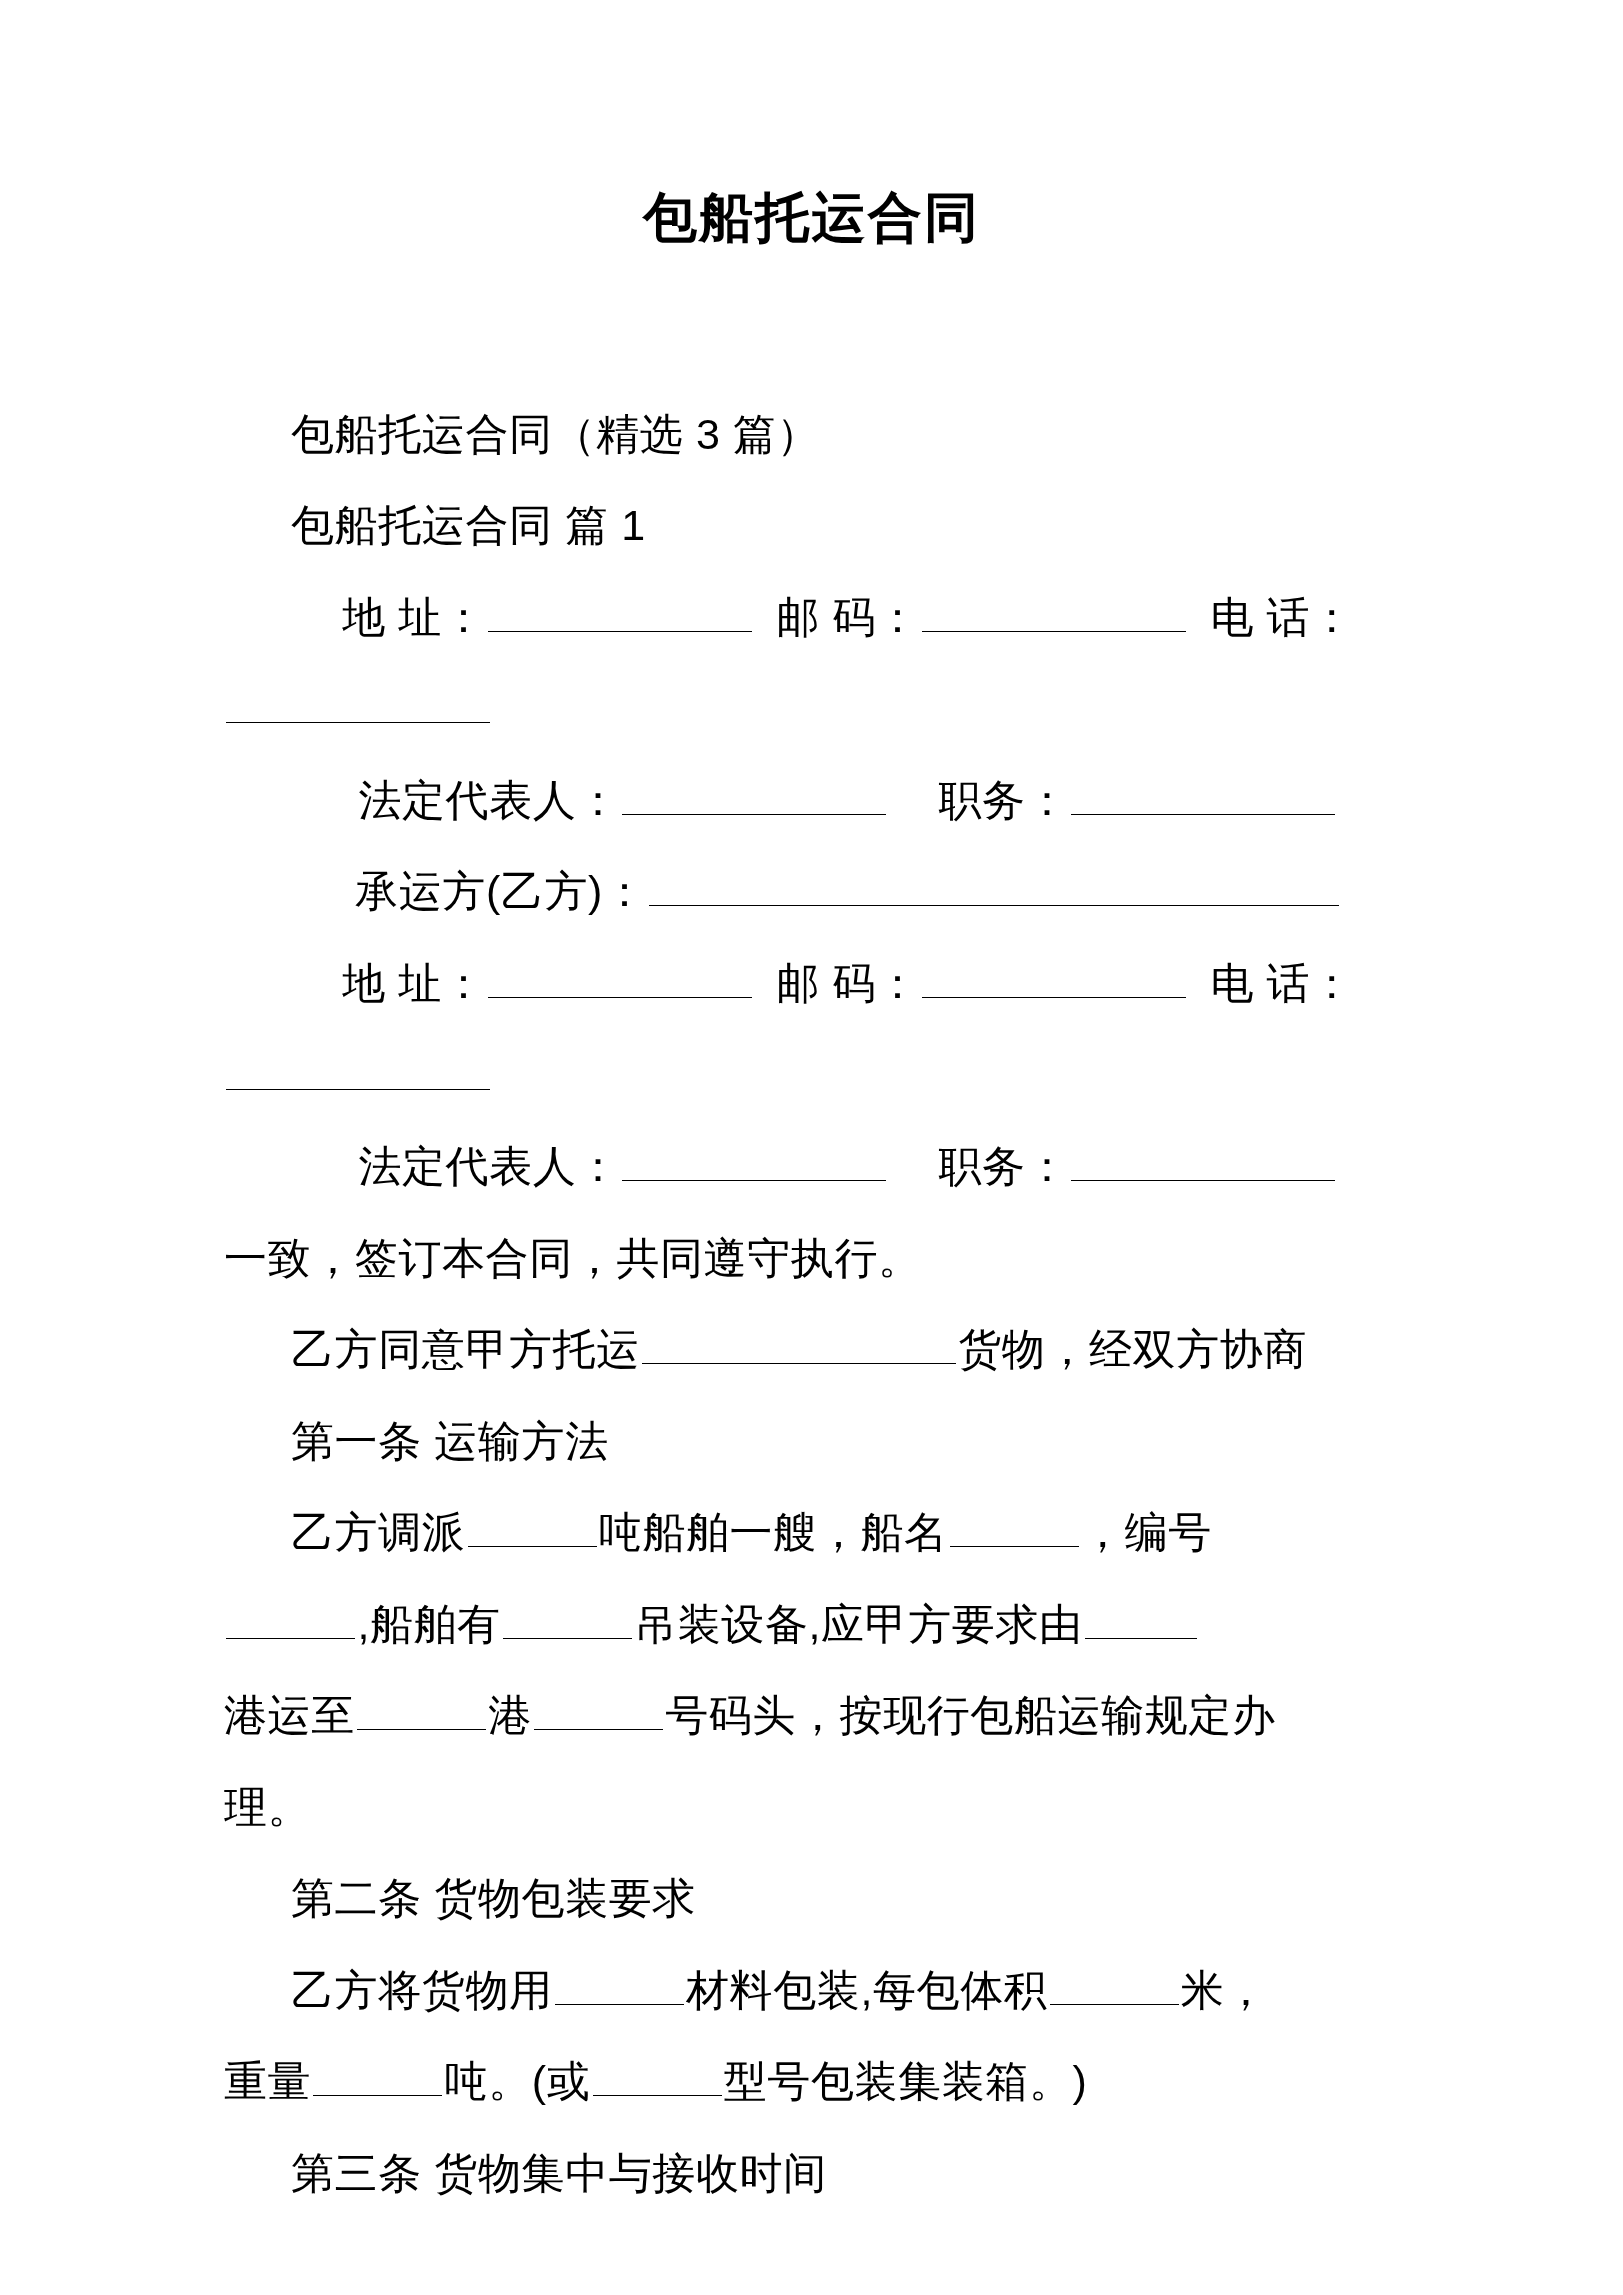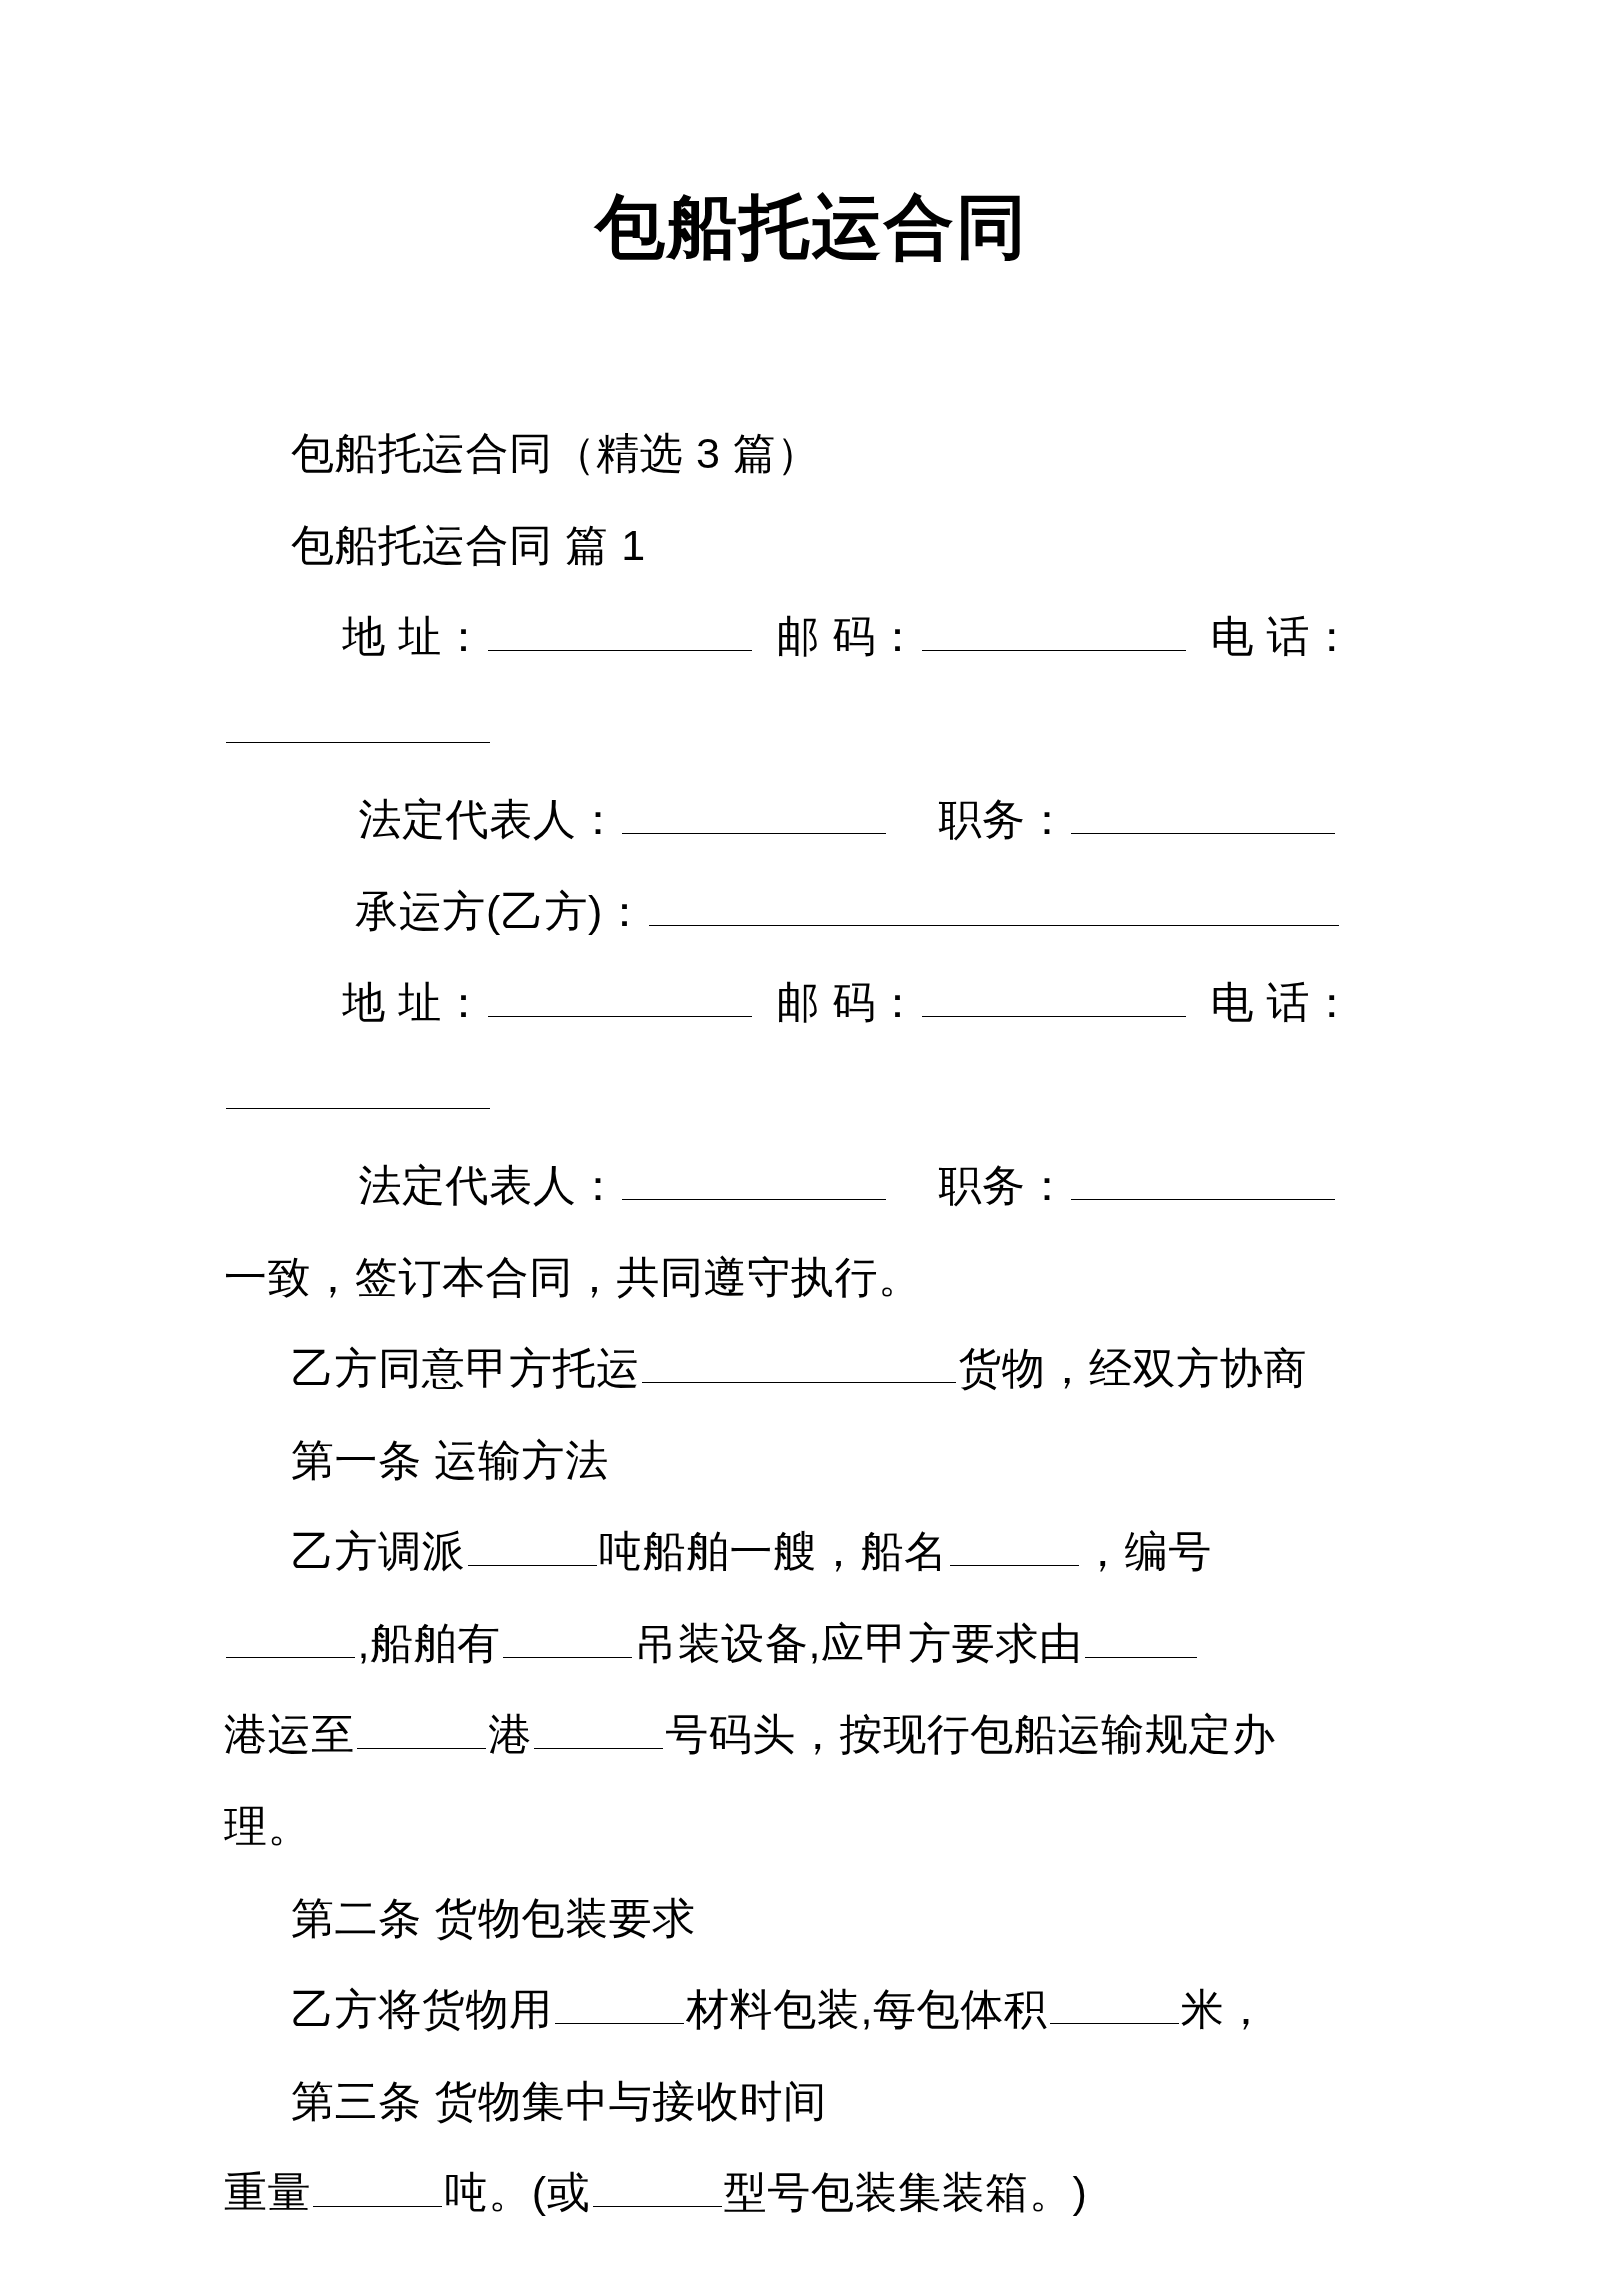--- a/index.html
+++ b/index.html
@@ -14,21 +14,21 @@
   .page {
     width: 1623px;
     height: 2295px;
     box-sizing: border-box;
     padding: 185px 224px 0 224px;
     background: #ffffff;
     position: relative;
   }
   .doc-title {
     text-align: center;
-    font-size: 70px;
+    font-size: 54px;
     font-weight: bold;
     letter-spacing: 2.2px;
     margin: 0 0 140px 0;
     line-height: 1.2;
   }
   .body-text {
     font-size: 43px;
     line-height: 2.05;
     letter-spacing: 0.6px;
   }
@@ -130,23 +130,23 @@
       <span>理。</span>
     </p>
 
     <p class="para">
       <span>第二条  货物包装要求</span>
     </p>
 
     <p class="para">
       <span>乙方将货物用</span><span class="blank b-xs"></span><span>材料包装,每包体积</span><span class="blank b-xs"></span><span>米，</span>
     </p>
+    <p class="para noindent">
+      <span>重量</span><span class="blank b-xs"></span><span>吨。(或</span><span class="blank b-xs"></span><span>型号包装集装箱。)</span>
+    </p>
+
     <p class="para">
       <span>第三条  货物集中与接收时间</span>
-    </p>
-
-    <p class="para noindent">
-      <span>重量</span><span class="blank b-xs"></span><span>吨。(或</span><span class="blank b-xs"></span><span>型号包装集装箱。)</span>
     </p>
 
   </div>
 </div>
 
 
 </body></html>

